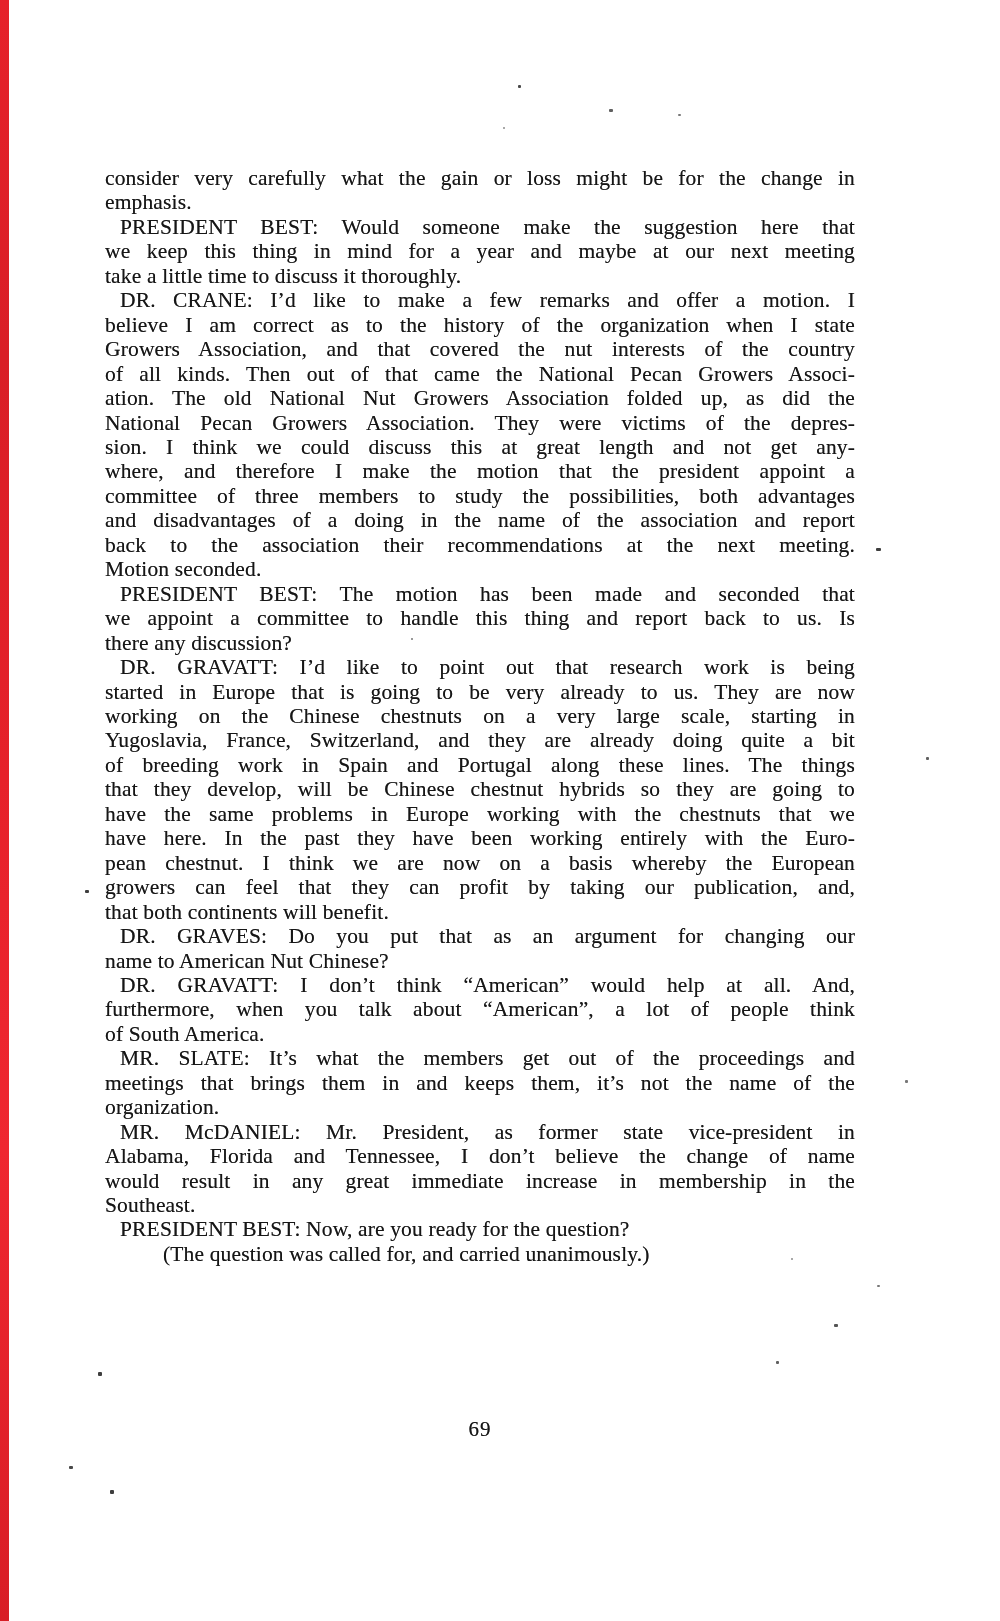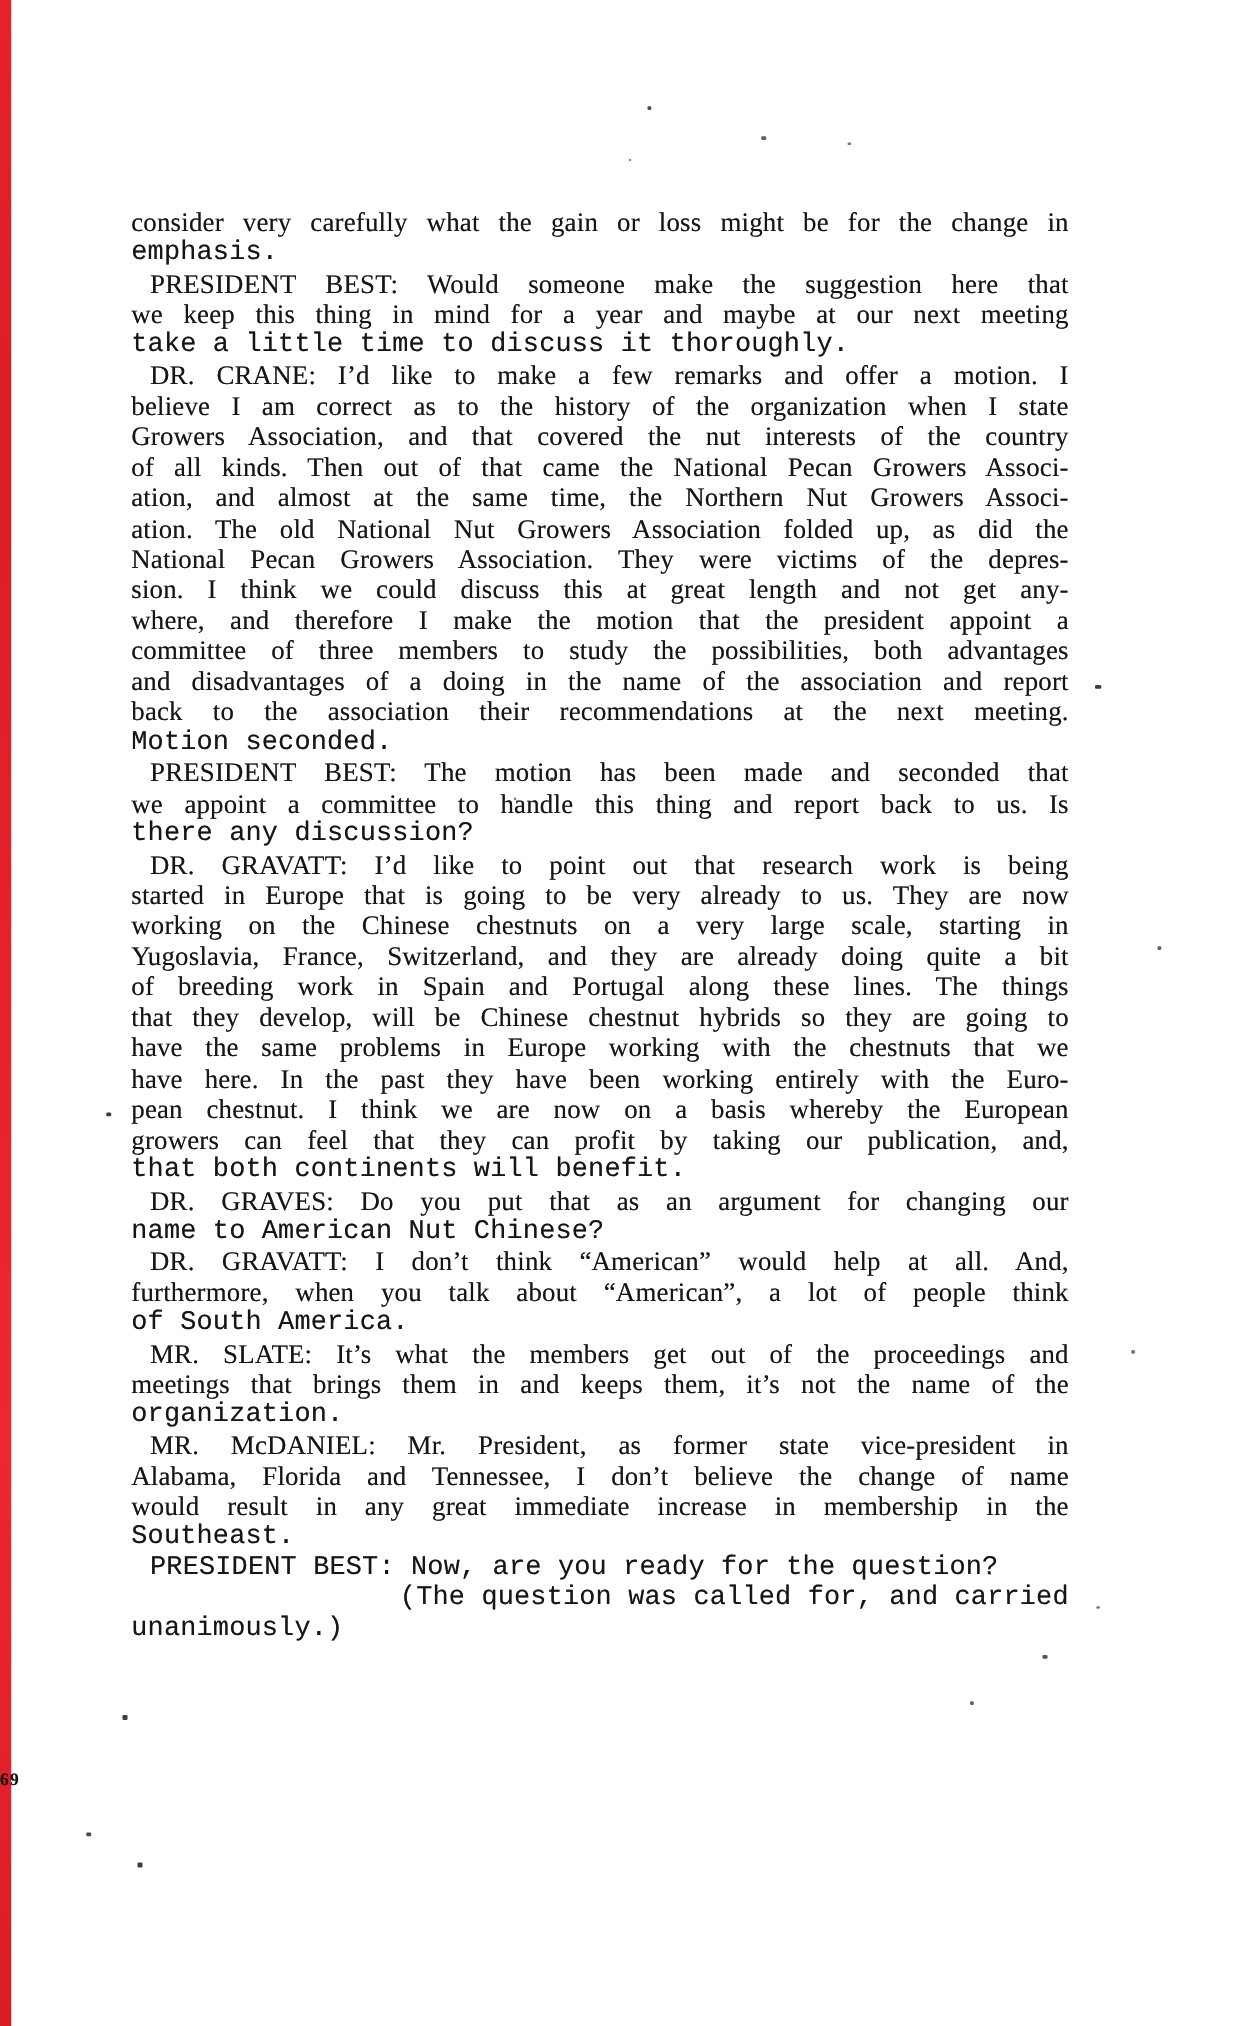--- a/index.html
+++ b/index.html
@@ -36,32 +36,31 @@
     white-space: normal;
     text-shadow: 0 0 0.5px rgba(10,10,10,0.55);
   }
   .line.j {
     text-align: justify;
     text-align-last: justify;
   }
   .line.last {
     text-align: right;
     text-align-last: left;
-    font-family: Liberation Mono, monospace;
   }
   .line.i1 { text-indent: 15px; }
   .line.i2 { text-indent: 58px; }
   .page-number {
     position: absolute;
     left: 0;
     top: 1417px;
     width: 960px;
-    text-align: left;
-    font-size: 14px;
-    font-weight: 700;
+    text-align: center;
+    font-size: 21px;
+    font-weight: 400;
     letter-spacing: 1px;
     text-shadow: 0 0 0.5px rgba(10,10,10,0.6);
   }
   .speck {
     position: absolute;
     background: #1c1c1c;
     border-radius: 1px;
   }
 </style>
 </head>
@@ -73,21 +72,20 @@
   <div class="text-block">
     <div class="line j">consider very carefully what the gain or loss might be for the change in</div>
     <div class="line last">emphasis.</div>
     <div class="line j i1">PRESIDENT BEST: Would someone make the suggestion here that</div>
     <div class="line j">we keep this thing in mind for a year and maybe at our next meeting</div>
     <div class="line last">take a little time to discuss it thoroughly.</div>
     <div class="line j i1">DR. CRANE: I’d like to make a few remarks and offer a motion. I</div>
     <div class="line j">believe I am correct as to the history of the organization when I state</div>
     <div class="line j">Growers Association, and that covered the nut interests of the country</div>
     <div class="line j">of all kinds. Then out of that came the National Pecan Growers Associ-</div>
-    <div class="line j">ation, and almost at the same time, the Northern Nut Growers Associ-</div>
     <div class="line j">ation. The old National Nut Growers Association folded up, as did the</div>
     <div class="line j">National Pecan Growers Association. They were victims of the depres-</div>
     <div class="line j">sion. I think we could discuss this at great length and not get any-</div>
     <div class="line j">where, and therefore I make the motion that the president appoint a</div>
     <div class="line j">committee of three members to study the possibilities, both advantages</div>
     <div class="line j">and disadvantages of a doing in the name of the association and report</div>
     <div class="line j">back to the association their recommendations at the next meeting.</div>
     <div class="line last">Motion seconded.</div>
     <div class="line j i1">PRESIDENT BEST: The motion has been made and seconded that</div>
     <div class="line j">we appoint a committee to handle this thing and report back to us. Is</div>

